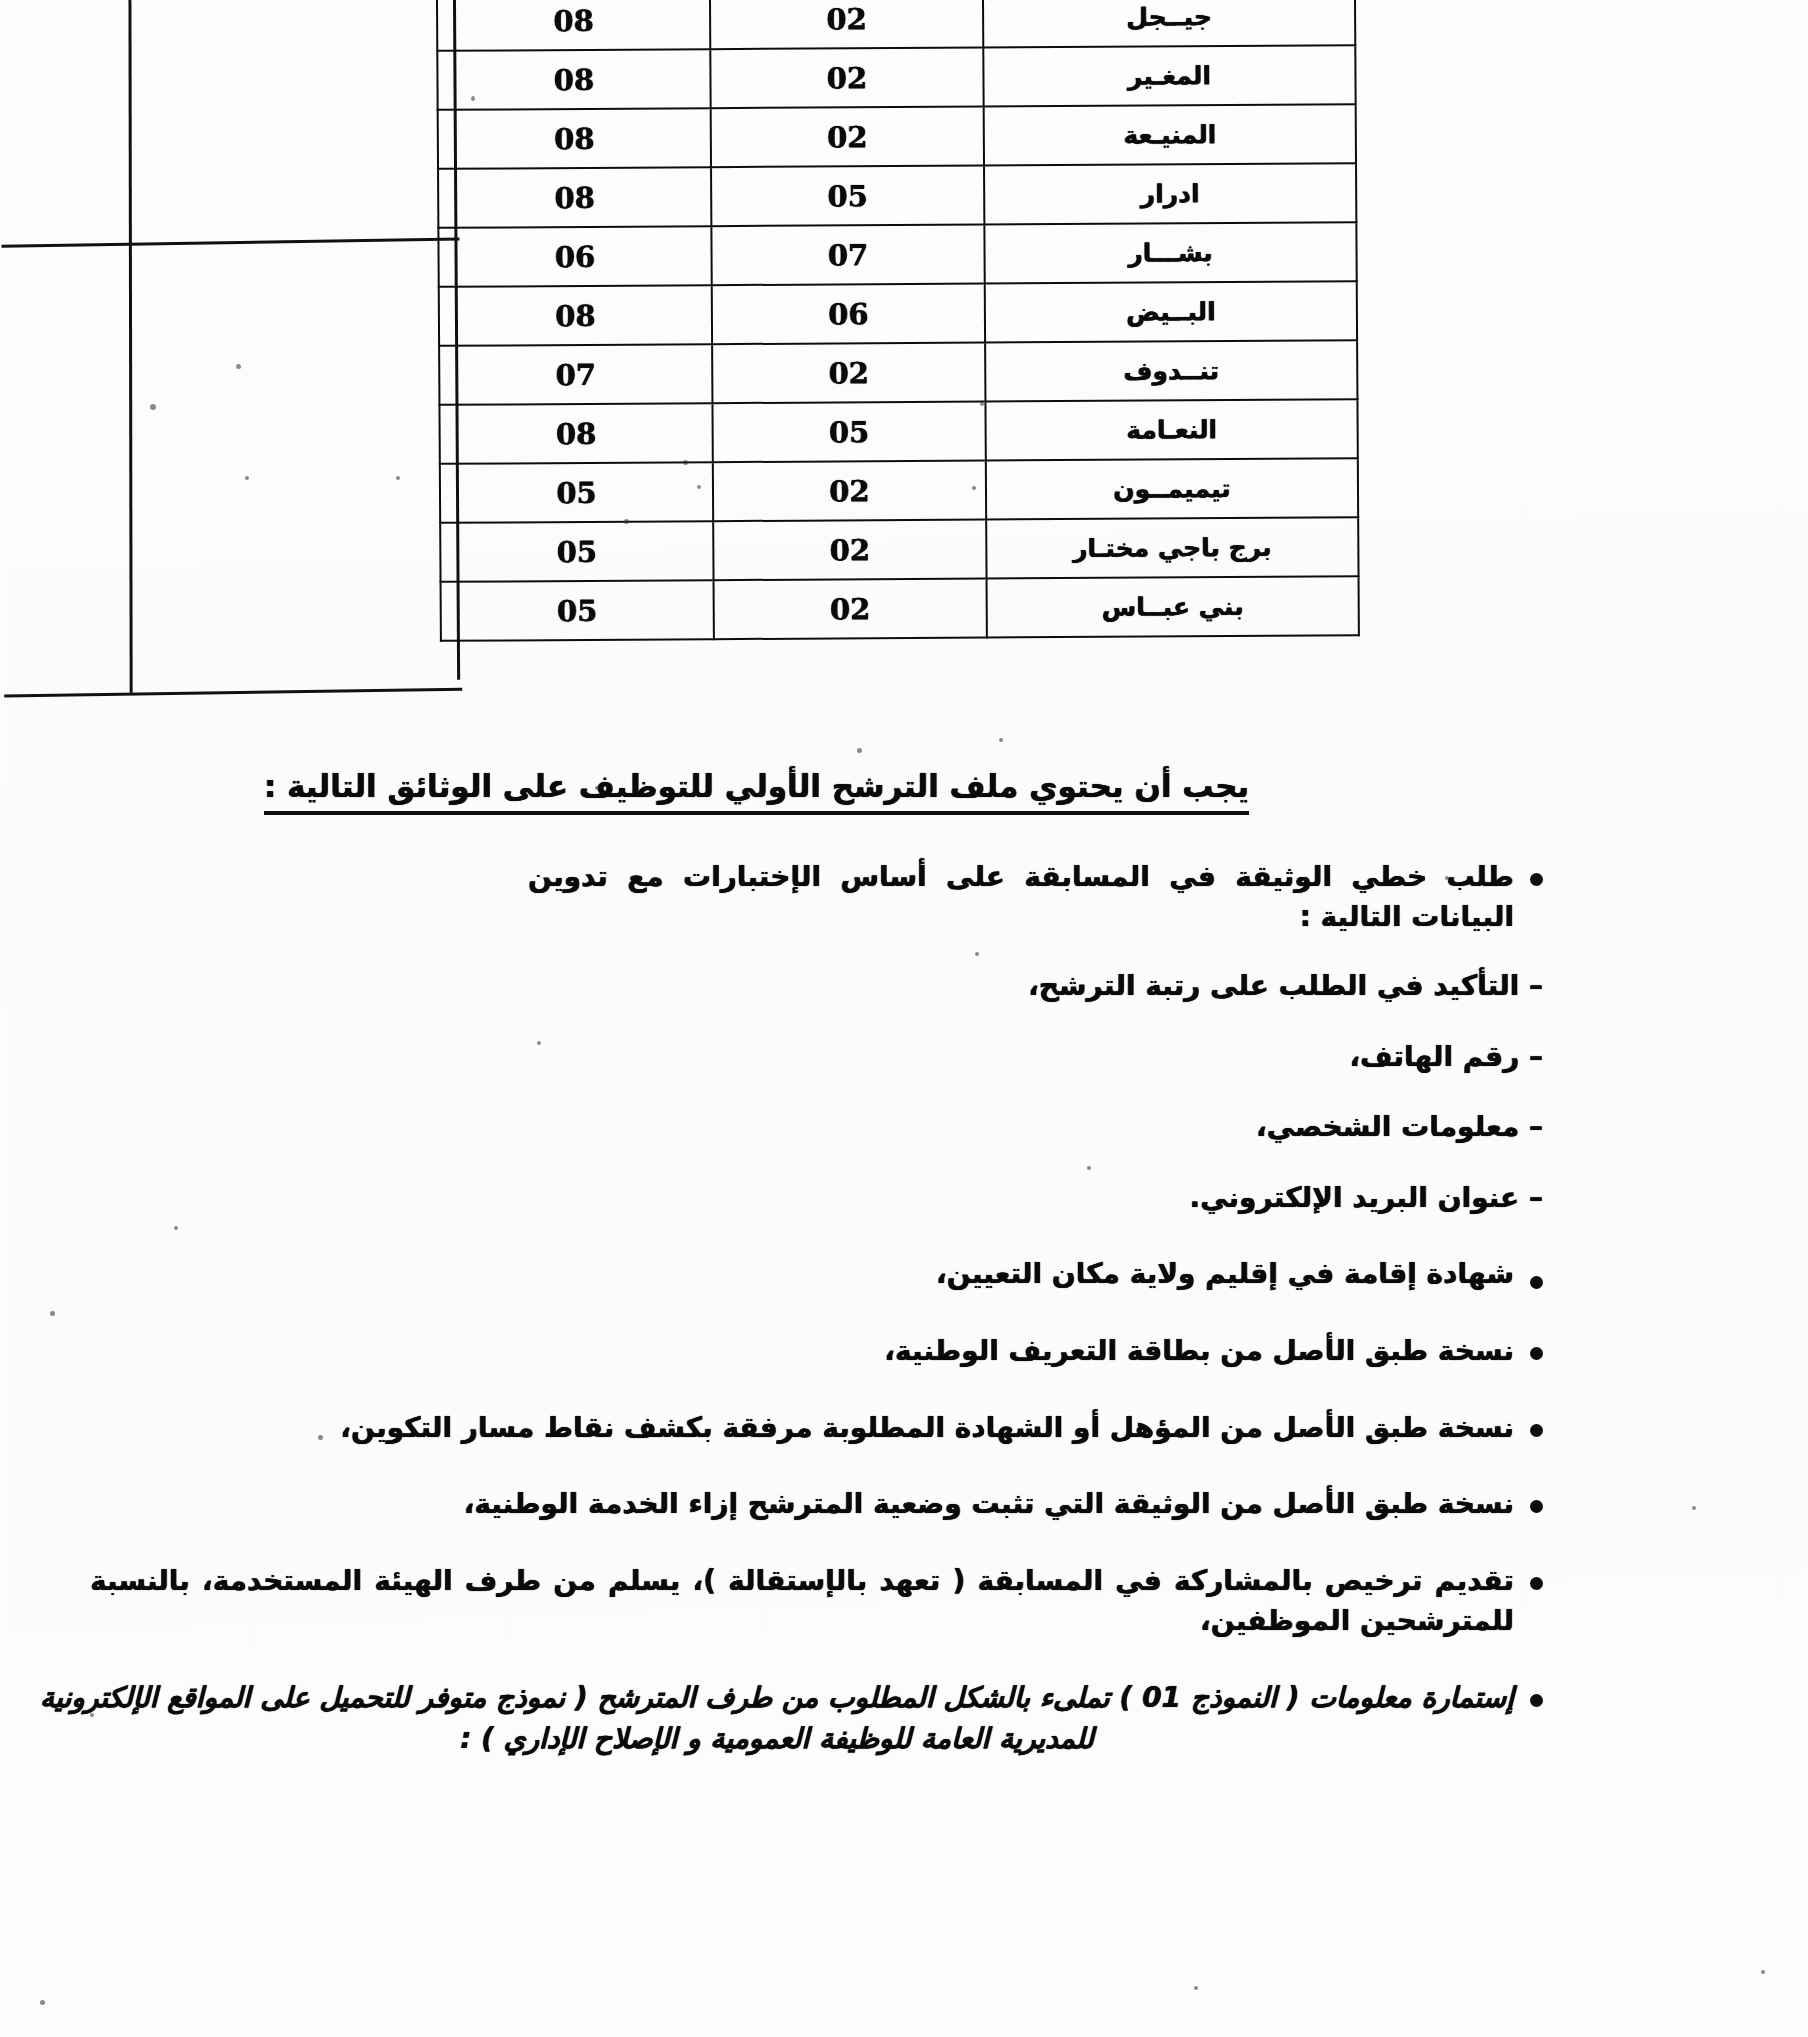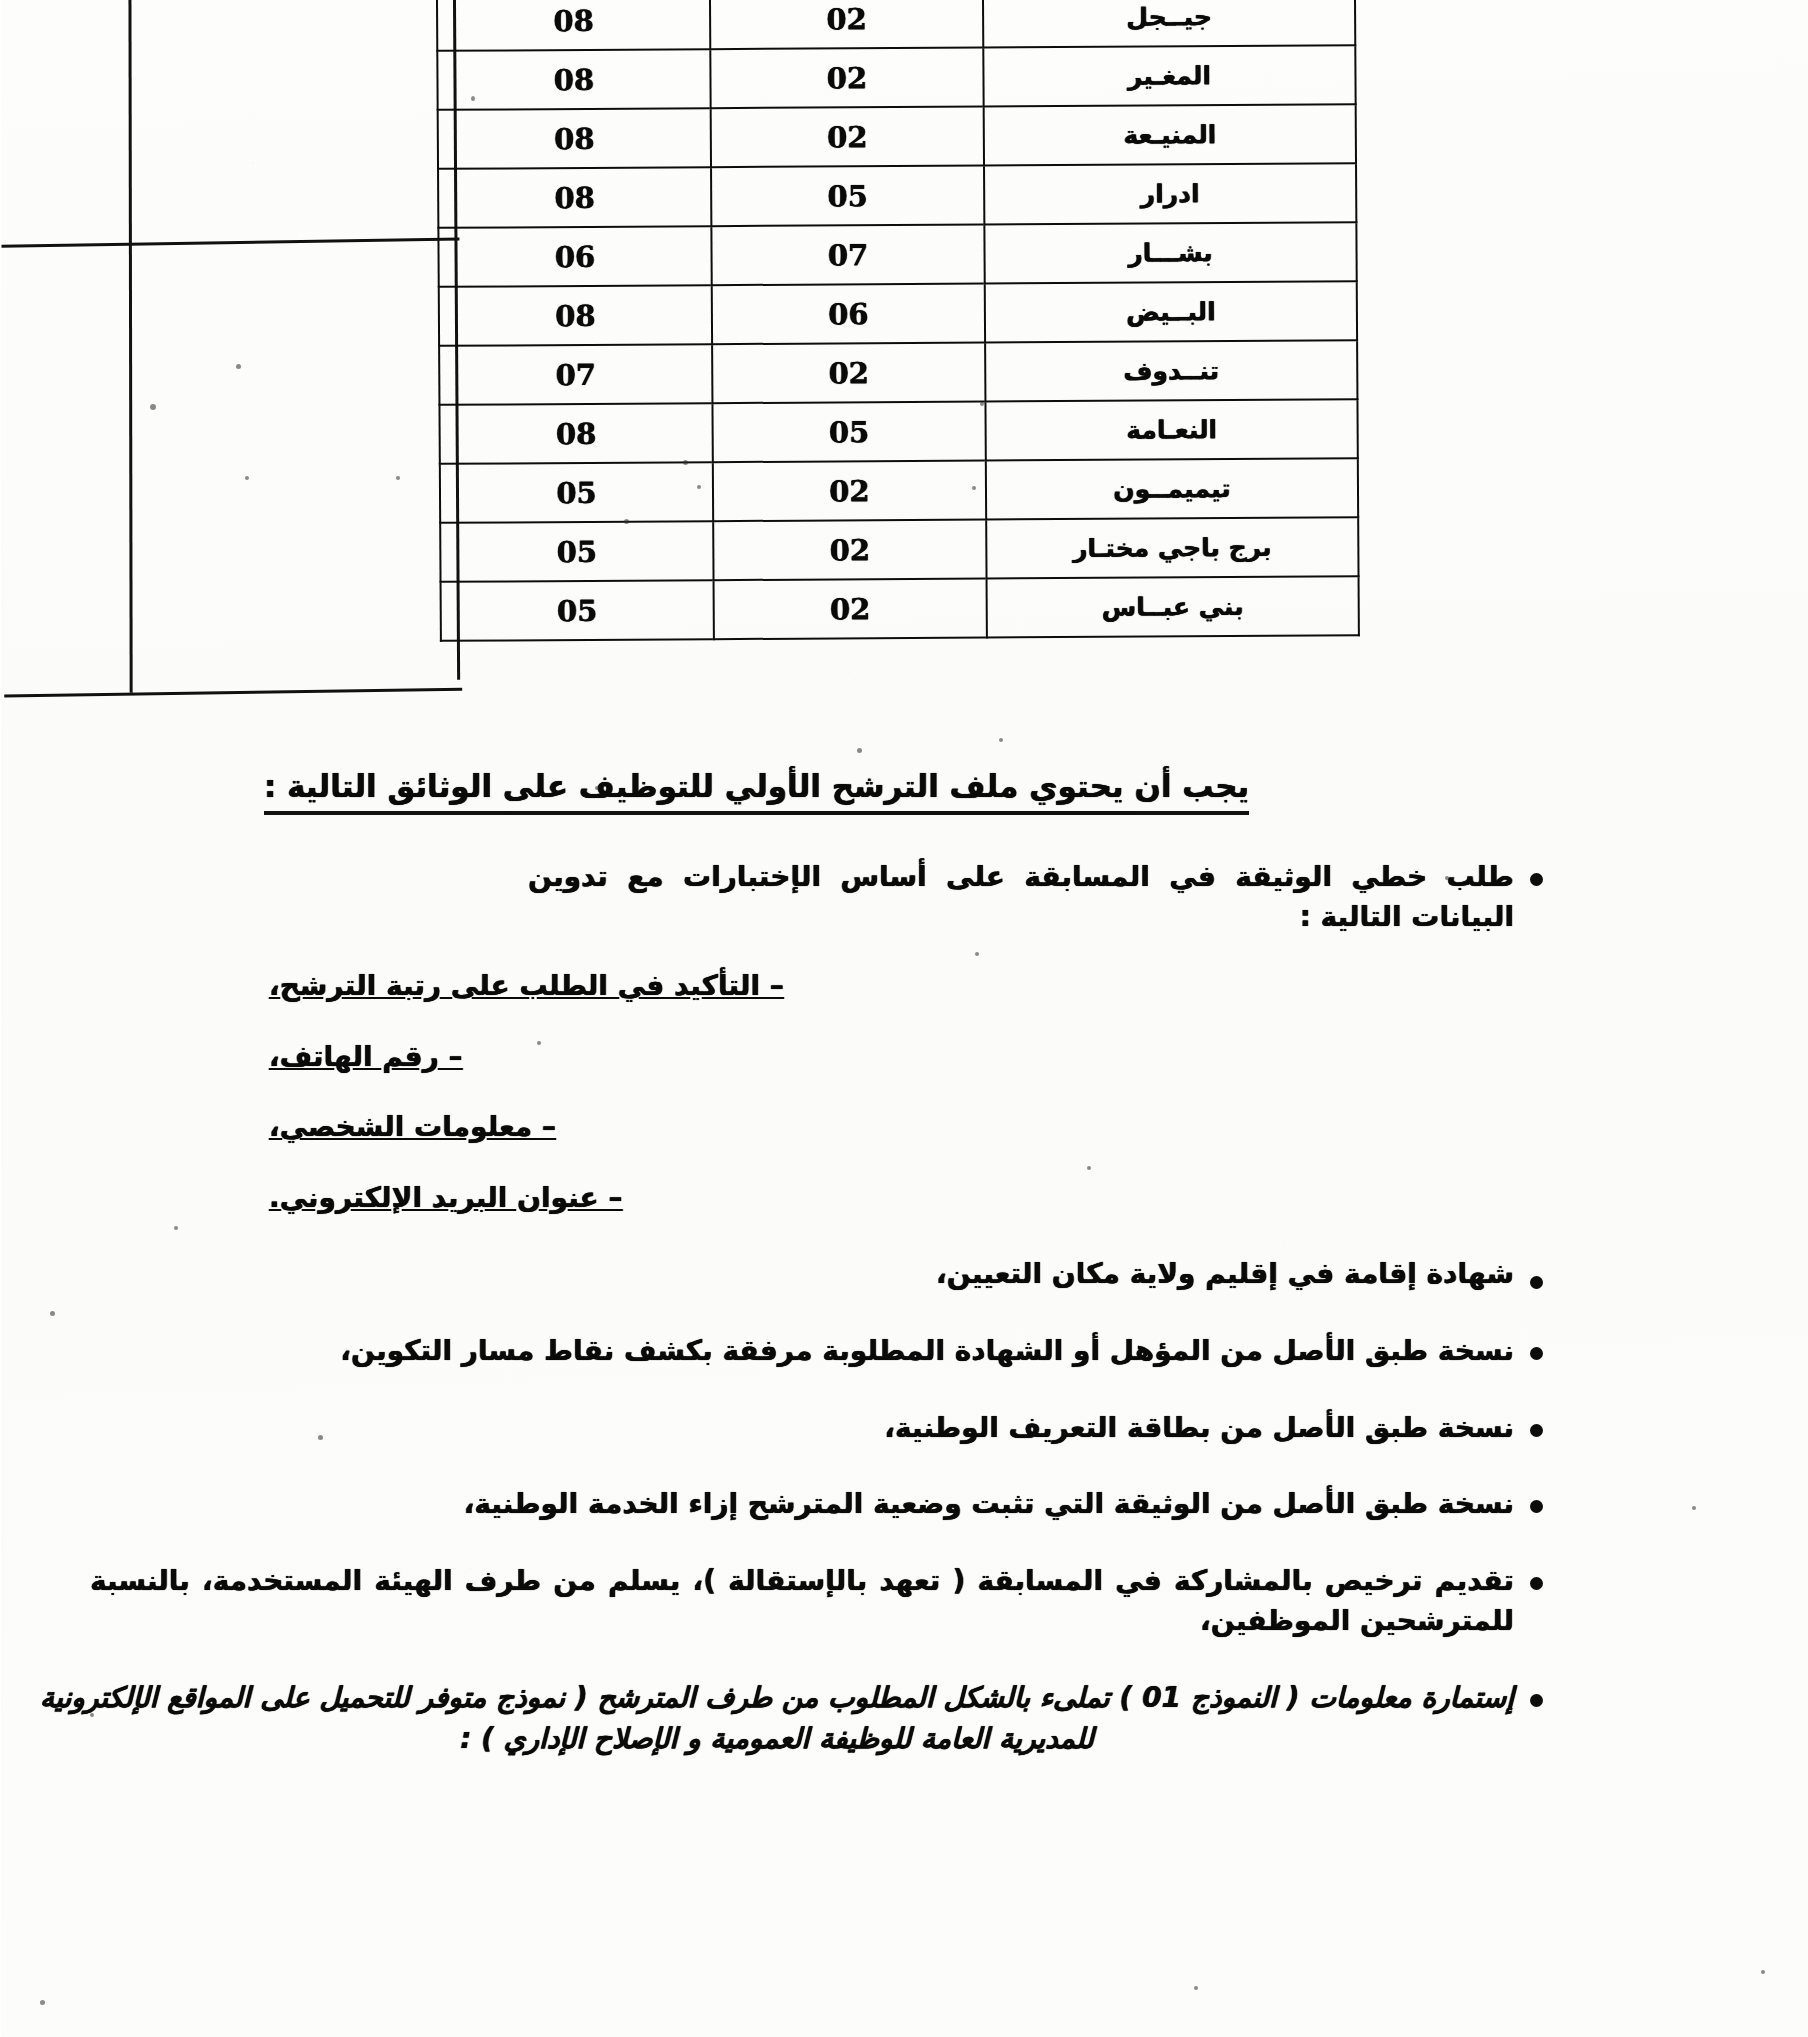--- a/index.html
+++ b/index.html
@@ -187,23 +187,22 @@
   
   ul.sub-list {
     list-style: none;
     margin: 28px 0 0 0;
     padding: 0;
   }
   ul.sub-list > li {
     font-size: 28px;
     font-weight: 700;
     margin-bottom: 30px;
-    text-align: left;
+    text-align: right;
     padding-left: 239px;
-    text-decoration: underline;
   }
 
   
   .ind-0  { padding-left: 498px; }
   .ind-1  { padding-left: 299px; align-items: center; }
   .ind-2  { padding-left: 318px; }
   .ind-3  { padding-left: 249px; }
   .ind-4  { padding-left: 179px; }
   .ind-5  { padding-left: 60px;  }
   .ind-6  { padding-left: 10px;  }
@@ -317,30 +316,30 @@
       </li>
 
       <li>
         <div class="li-row ind-1">
           <span class="bullet-dot"></span>
           <span class="li-text inky">شهادة إقامة في إقليم ولاية مكان التعيين،</span>
         </div>
       </li>
 
       <li>
+        <div class="li-row ind-2">
+          <span class="bullet-dot"></span>
+          <span class="li-text inky">نسخة طبق الأصل من بطاقة التعريف الوطنية،</span>
+        </div>
+      </li>
+
+      <li>
         <div class="li-row ind-3">
           <span class="bullet-dot"></span>
           <span class="li-text inky">نسخة طبق الأصل من المؤهل أو الشهادة المطلوبة مرفقة بكشف نقاط مسار التكوين،</span>
-        </div>
-      </li>
-
-      <li>
-        <div class="li-row ind-2">
-          <span class="bullet-dot"></span>
-          <span class="li-text inky">نسخة طبق الأصل من بطاقة التعريف الوطنية،</span>
         </div>
       </li>
 
       <li>
         <div class="li-row ind-4">
           <span class="bullet-dot"></span>
           <span class="li-text inky">نسخة طبق الأصل من الوثيقة التي تثبت وضعية المترشح إزاء الخدمة الوطنية،</span>
         </div>
       </li>
 

